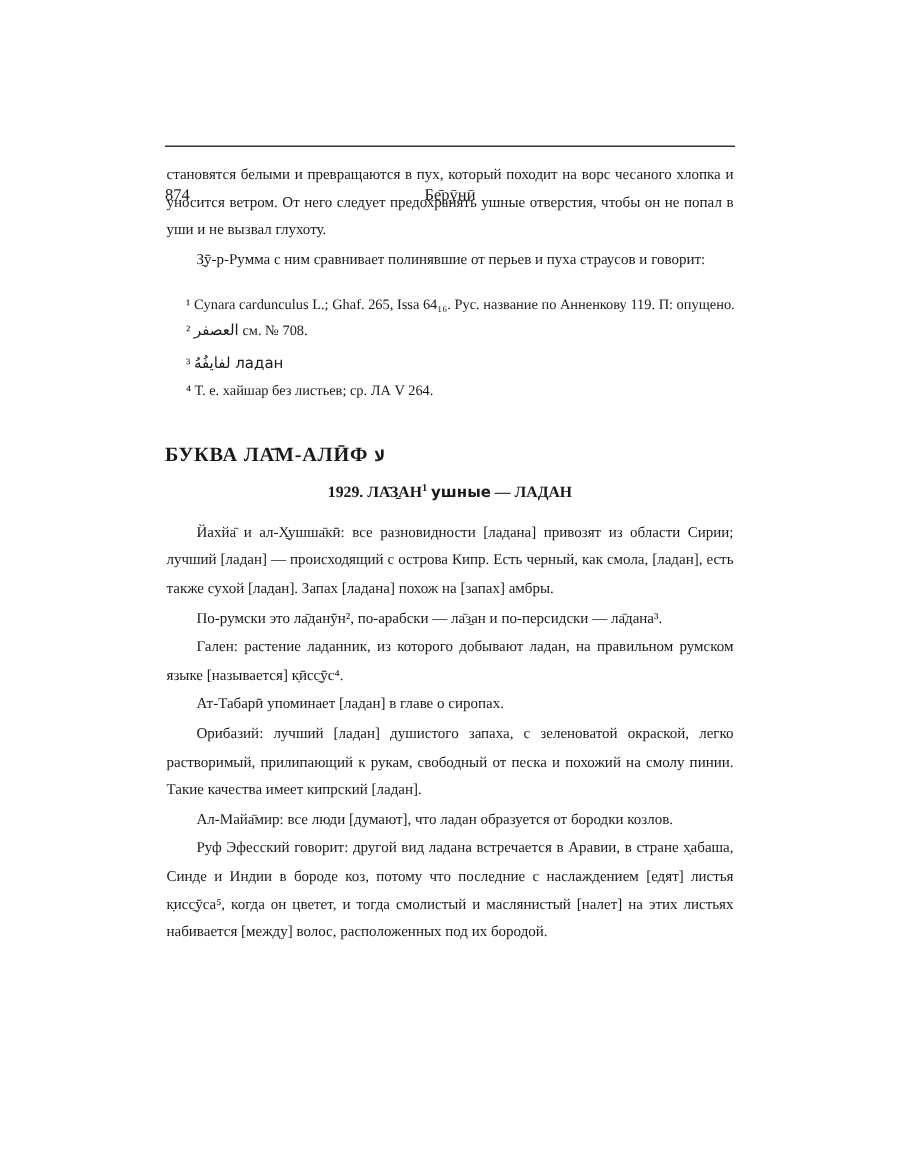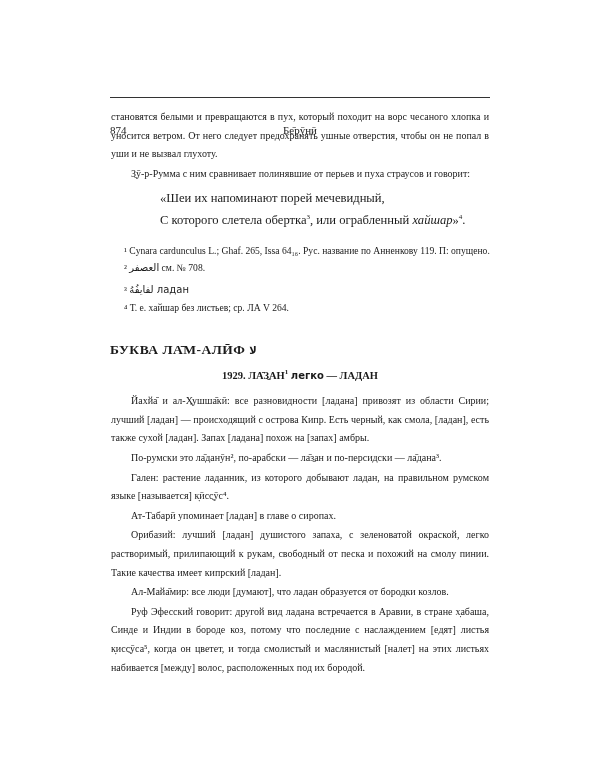--- a/index.html
+++ b/index.html
@@ -28,35 +28,31 @@
 <div class="page">
   <div class="header">
     <span class="num">874</span>
     <span class="title">Бе̄рӯнӣ</span>
   </div>
   <div class="rule"></div>
 
   <p>становятся белыми и превращаются в пух, который походит на ворс чесаного хлопка и уносится ветром. От него следует предохранять ушные отверстия, чтобы он не попал в уши и не вызвал глухоту.</p>
   <p class="ind">З̱ӯ-р-Румма с ним сравнивает полинявшие от перьев и пуха страусов и говорит:</p>
 
-  <div class="verse">
-    <div>«Шеи их напоминают порей мечевидный,</div>
-    <div><span>С которого слетела обертка</span><sup>3</sup><span>, или ограбленный </span><i>хайшар</i><span>»</span><sup>4</sup><span>.</span></div>
-  </div>
 
   <div class="fnblk">
     <p class="fn">¹ Cynara cardunculus L.; Ghaf. 265, Issa 64₁₆. Рус. название по Анненкову 119. П: опущено.</p>
     <div class="fn-ar"><span>²</span> <span class="ar" dir="rtl">العصفر</span> <span>см. № 708.</span></div>
     <div class="fn-ar"><span>³</span> <span class="ar" dir="rtl">ладан لفايفُهُ</span></div>
     <p class="fn">⁴ Т. е. хайшар без листьев; ср. ЛА V 264.</p>
   </div>
 
   <div class="section"><span>БУКВА ЛА̄М-АЛӢФ</span> <span class="ar">لا</span></div>
 
-  <div class="entry"><span>1929.</span> <span>ЛА̄З̱АН</span><sup>1</sup> <span class="ar" dir="rtl">легко</span> <span>— ЛАДАН</span></div>
+  <div class="entry"><span>1929.</span> <span>ЛА̄З̱АН</span><sup>1</sup> <span class="ar" dir="rtl">ушные</span> <span>— ЛАДАН</span></div>
 
   <p class="ind">Йахйа̄ и ал-Х̱ушша̄кӣ: все разновидности [ладана] привозят из области Сирии; лучший [ладан] — происходящий с острова Кипр. Есть черный, как смола, [ладан], есть также сухой [ладан]. Запах [ладана] похож на [запах] амбры.</p>
   <p class="ind">По-румски это ла̄данӯн², по-арабски — ла̄з̱ан и по-персидски — ла̄дана³.</p>
   <p class="ind">Гален: растение ладанник, из которого добывают ладан, на правильном румском языке [называется] к̣ӣсс̱ӯс⁴.</p>
   <p class="ind">Ат-Табарӣ упоминает [ладан] в главе о сиропах.</p>
   <p class="ind">Орибазий: лучший [ладан] душистого запаха, с зеленоватой окраской, легко растворимый, прилипающий к рукам, свободный от песка и похожий на смолу пинии. Такие качества имеет кипрский [ладан].</p>
   <p class="ind">Ал-Майа̄мир: все люди [думают], что ладан образуется от бородки козлов.</p>
   <p class="ind">Руф Эфесский говорит: другой вид ладана встречается в Аравии, в стране х̣абаша, Синде и Индии в бороде коз, потому что последние с наслаждением [едят] листья к̣исс̱ӯса⁵, когда он цветет, и тогда смолистый и маслянистый [налет] на этих листьях набивается [между] волос, расположенных под их бородой.</p>
 
 </div>

